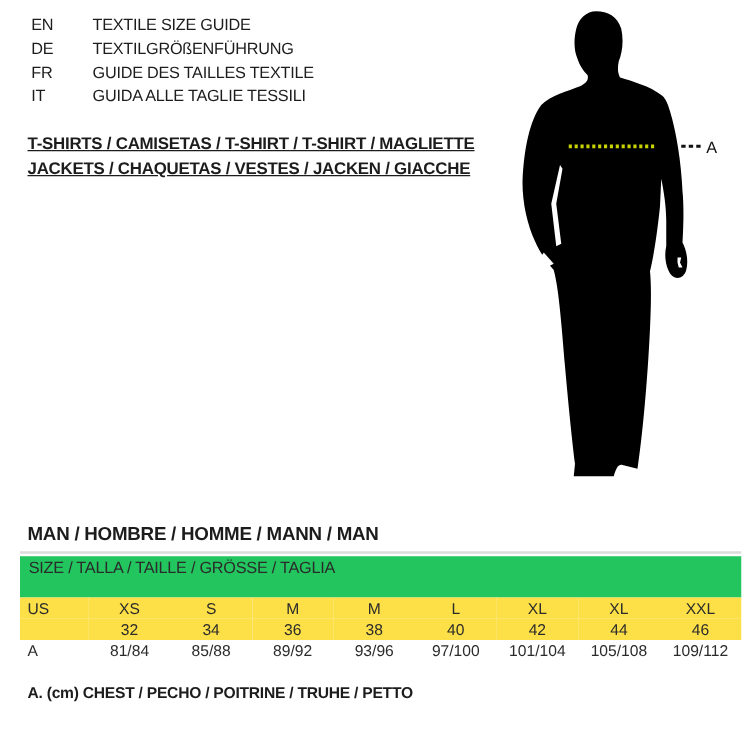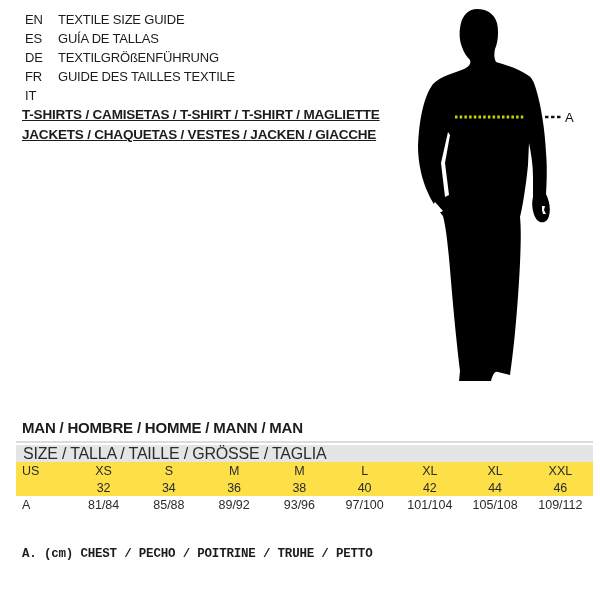--- a/index.html
+++ b/index.html
@@ -7,72 +7,69 @@
     width:600px; height:600px; background:#ffffff;
     font-family:"Liberation Sans", sans-serif;
     color:#1c1c1c; overflow:hidden;
   }
   .page { position:relative; width:600px; height:600px; background:#fff; }
 
   
   .lang-block { position:absolute; left:25px; top:10px; font-size:13px; letter-spacing:-0.2px; }
   .lang-row { display:flex; line-height:19px; }
   .lang-code { width:33px; flex:0 0 33px; }
-  .lang-label { white-space:nowrap; }
+  .lang-label { white-space:nowrap;margin-left:16px; }
 
   
   .cat-block { position:absolute; left:22px; top:105px; font-size:13.5px; font-weight:700; letter-spacing:-0.2px; }
   .cat-block div { line-height:20px; white-space:nowrap;text-decoration:underline; }
 
   
   .figure { position:absolute; left:415px; top:5px; }
 
   
   .section-title { position:absolute; left:22px; top:419px; font-size:15px; font-weight:700; letter-spacing:-0.2px; }
 
   
   .table-wrap { position:absolute; left:16px; top:441px; width:577px; }
   .table-rule { height:2px; background:#dcdcdc; margin-bottom:2px; }
   .table-header {
-    background:#e5e5e5; height:17px; line-height:17px;
-    padding-left:7px; font-size:16px; color:#2b2b2b; letter-spacing:-0.2px;
+    background:#22c55e; height:33px; line-height:17px;
+    padding-left:7px; font-size:13px; color:#2b2b2b; letter-spacing:-0.2px;
   }
   table.sizes { width:100%; border-collapse:collapse; table-layout:fixed; font-size:12.5px; color:#2b2b2b; }
   table.sizes td { height:17px; padding:0; text-align:center; vertical-align:middle; }
   table.sizes td.lbl { text-align:left; padding-left:6px; }
   tr.stripe { background:#fde047; }
   col.label-col { width:55px; }
 
   
-  .footnote { position:absolute; left:22px; top:547px; font-size:12.5px; font-weight:700; letter-spacing:-0.2px;font-family:Liberation Mono, monospace; }
+  .footnote { position:absolute; left:22px; top:547px; font-size:12.5px; font-weight:700; letter-spacing:-0.2px; }
 </style>
 </head>
 <body>
 
 <div class="page">
 
   <div class="lang-block">
     <div class="lang-row">
       <span class="lang-code">EN</span>
       <span class="lang-label">TEXTILE SIZE GUIDE</span>
     </div>
     <div class="lang-row">
-      <span class="lang-code">ES</span>
-      <span class="lang-label">GUÍA DE TALLAS</span>
-    </div>
-    <div class="lang-row">
       <span class="lang-code">DE</span>
       <span class="lang-label">TEXTILGRÖßENFÜHRUNG</span>
     </div>
     <div class="lang-row">
       <span class="lang-code">FR</span>
       <span class="lang-label">GUIDE DES TAILLES TEXTILE</span>
     </div>
     <div class="lang-row">
       <span class="lang-code">IT</span>
+      <span class="lang-label">GUIDA ALLE TAGLIE TESSILI</span>
     </div>
   </div>
 
   <div class="cat-block">
     <div>T-SHIRTS / CAMISETAS / T-SHIRT / T-SHIRT / MAGLIETTE</div>
     <div>JACKETS / CHAQUETAS / VESTES / JACKEN / GIACCHE</div>
   </div>
 
   <svg class="figure" width="170" height="385" viewBox="0 0 170 385" aria-hidden="true">
     <path fill="#000000" d="

